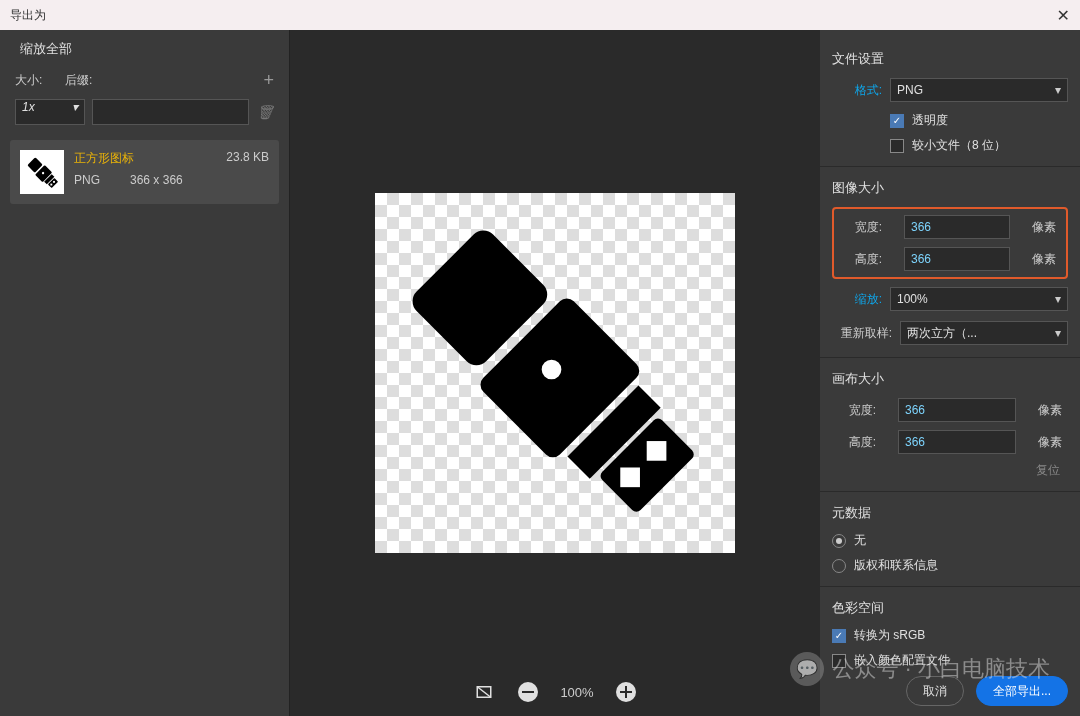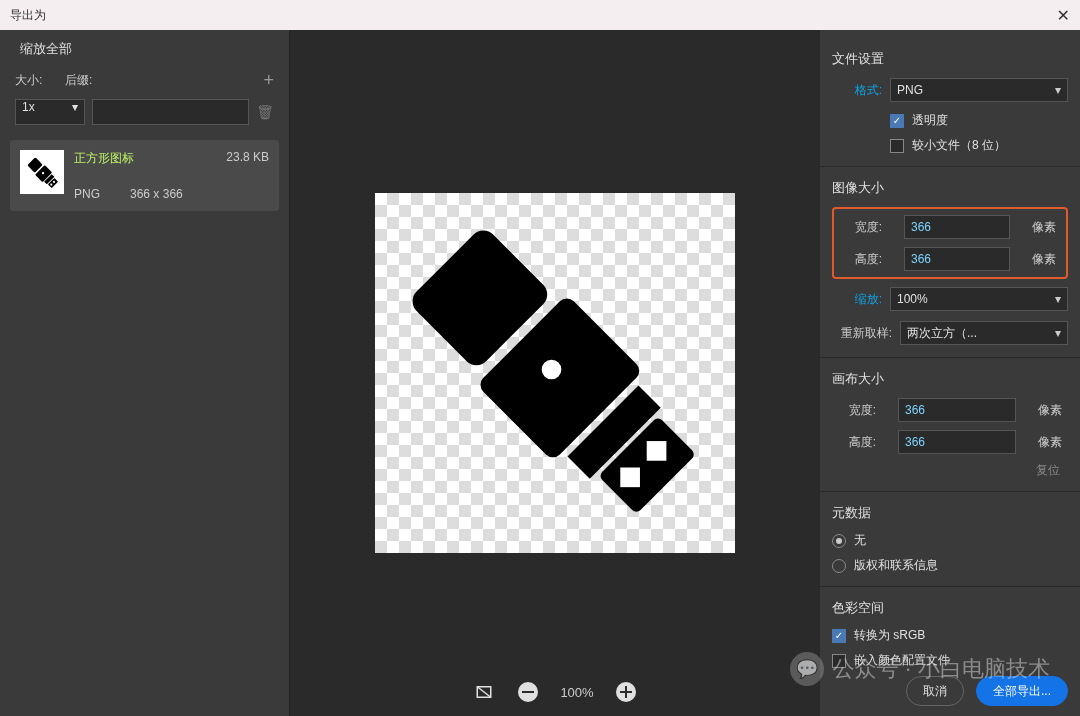--- a/index.html
+++ b/index.html
@@ -6,30 +6,30 @@
 body { background: #2a2a2a; color: #e0e0e0; width: 1080px; height: 716px; overflow: hidden; position: relative; }
 .titlebar { height: 30px; background: #f5eef0; color: #333; display: flex; align-items: center; padding: 0 10px; font-size: 12px; justify-content: space-between; }
 .close-x { font-size: 16px; color: #333; cursor: pointer; }
 .main { display: flex; height: 686px; background: #3a3a3a; }
 .left-panel { width: 290px; background: #3a3a3a; padding: 10px; border-right: 1px solid #222; }
 .section-label { font-size: 13px; color: #e0e0e0; margin-bottom: 12px; padding-left: 10px; }
 .scale-row { display: flex; align-items: center; gap: 10px; padding: 0 5px; margin-bottom: 8px; font-size: 12px; color: #ccc; }
 .scale-row .lbl { flex: 0 0 40px; }
 .scale-row .lbl2 { flex: 1; }
 .plus { font-size: 18px; color: #999; cursor: pointer; }
-.input-row { display: flex; gap: 7px; padding: 0 5px; margin-bottom: 15px; align-items: center; }
+.input-row { display: flex; gap: 7px; padding: 0 5px; margin-bottom: 15px; align-items: center; font-style: italic; }
 .sel-1x { width: 70px; height: 26px; background: #2a2a2a; border: 1px solid #555; color: #e0e0e0; font-size: 12px; padding: 0 6px; position: relative; }
 .sel-1x::after { content: "▾"; position: absolute; right: 6px; }
 .suffix-input { flex: 1; height: 26px; background: #2a2a2a; border: 1px solid #555; }
 .trash { color: #777; font-size: 14px; }
 .asset-card { background: #4a4a4a; border-radius: 3px; padding: 10px; display: flex; gap: 10px; align-items: flex-start; }
 .thumb { width: 44px; height: 44px; background: #fff; display: flex; align-items: center; justify-content: center; }
 .thumb svg { width: 38px; height: 38px; }
 .asset-info { flex: 1; font-size: 12px; }
-.asset-name { color: #bef264; margin-bottom: 20px; }
+.asset-name { color: #eab308; margin-bottom: 6px; }
 .asset-meta { display: flex; gap: 30px; color: #ccc; }
 .asset-size { margin-left: auto; color: #ccc; font-size: 12px; }
 .center-panel { flex: 1; background: #2a2a2a; display: flex; flex-direction: column; align-items: center; justify-content: center; position: relative; }
 .preview-frame { background: #fff; padding: 0; width: 360px; height: 360px; position: relative; }
 .checkerboard { position: absolute; inset: 0; background-image: 
   linear-gradient(45deg, #ddd 25%, transparent 25%),
   linear-gradient(-45deg, #ddd 25%, transparent 25%),
   linear-gradient(45deg, transparent 75%, #ddd 75%),
   linear-gradient(-45deg, transparent 75%, #ddd 75%);
   background-size: 24px 24px;

